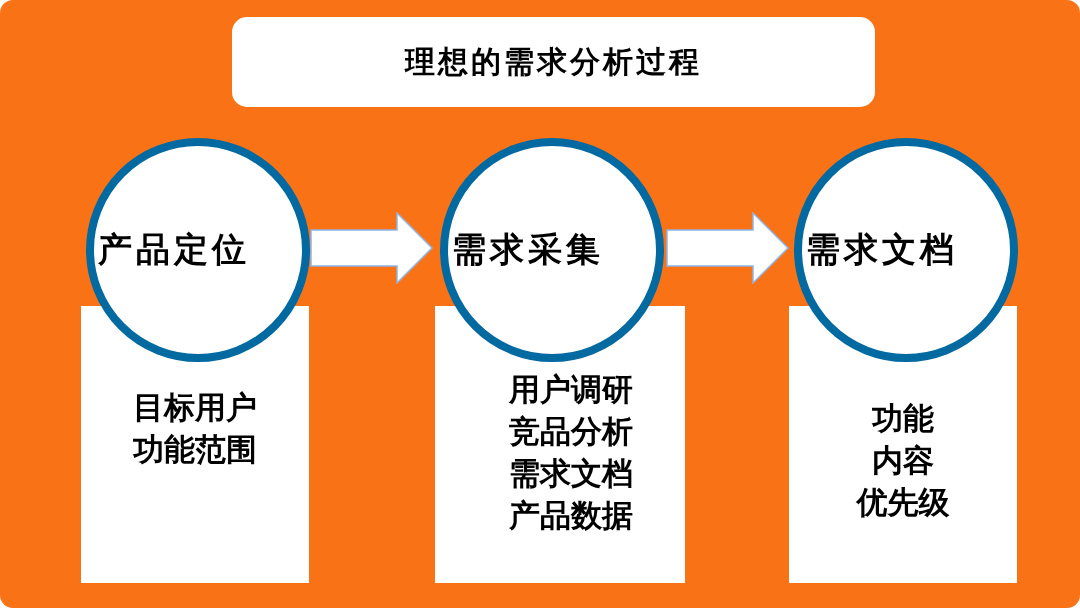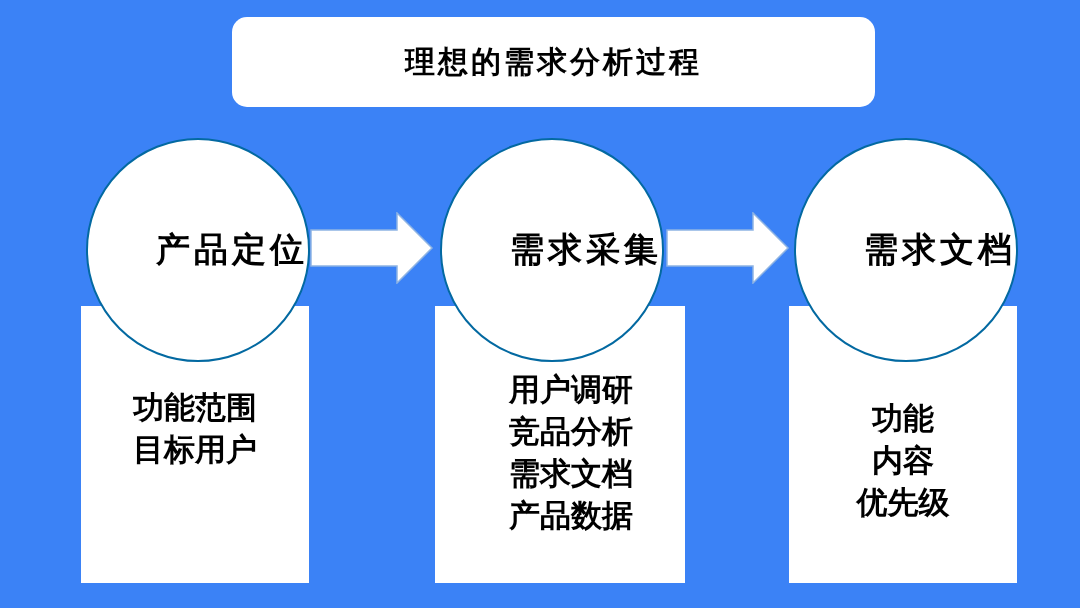--- a/index.html
+++ b/index.html
@@ -1,23 +1,24 @@
 <!DOCTYPE html>
 <html><head>
 <meta charset="utf-8">
 <style>
   html, body { margin: 0; padding: 0; }
   .canvas {
     position: relative;
     width: 1080px;
     height: 608px;
-    background: #3b82f6;
+    background: #f97316;
     overflow: hidden;
     font-family: "Liberation Sans", "DejaVu Sans", sans-serif;
     color: #000;
+    border-radius: 13px;
   }
   .title-box {
     position: absolute;
     left: 232px; top: 17px;
     width: 643px; height: 90px;
     background: #FFFFFF;
     border-radius: 15px;
     display: flex; align-items: center; justify-content: center;
   }
   .title-box span {
@@ -38,23 +39,23 @@
     font-size: 31px; font-weight: bold; line-height: 42px;
   }
   .panel-1 .panel-items { margin-top: 81px; }
   .panel-2 .panel-items { margin-top: 63px; }
   .panel-3 .panel-items { margin-top: 92px; }
   .circle {
     position: absolute;
     width: 224px; height: 224px;
     box-sizing: border-box;
     background: #FFFFFF;
-    border: 2px solid #0369a1;
+    border: 8px solid #0369a1;
     border-radius: 50%;
-    display: flex; align-items: center; justify-content: flex-end;
+    display: flex; align-items: center; justify-content: flex-start;
     z-index: 2;
   }
   .circle span {
     font-size: 34px; font-weight: bold; letter-spacing: 4px; text-indent: 4px;
   }
   .circle-1 { left: 86px;  top: 138px; }
   .circle-2 { left: 440px; top: 138px; }
   .circle-3 { left: 794px; top: 138px; }
   .arrow {
     position: absolute;
@@ -69,22 +70,22 @@
 <body>
 
 <div class="canvas">
 
   <div class="title-box">
     <span>理想的需求分析过程</span>
   </div>
 
   <div class="panel panel-1">
     <div class="panel-items">
+      <div>目标用户</div>
       <div>功能范围</div>
-      <div>目标用户</div>
     </div>
   </div>
 
   <div class="panel panel-2">
     <div class="panel-items">
       <div>用户调研</div>
       <div>竞品分析</div>
       <div>需求文档</div>
       <div>产品数据</div>
     </div>

